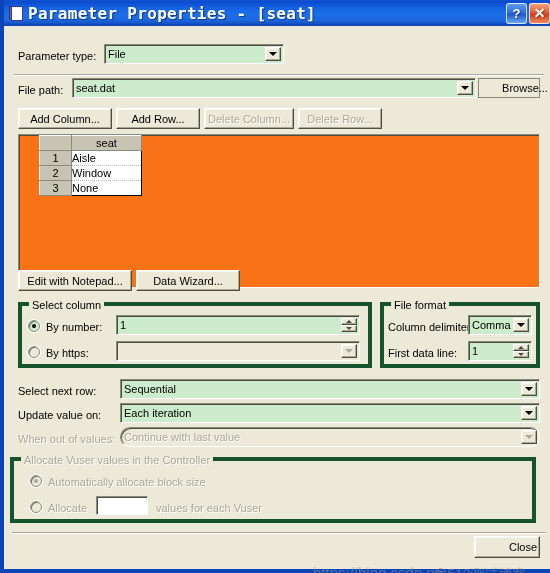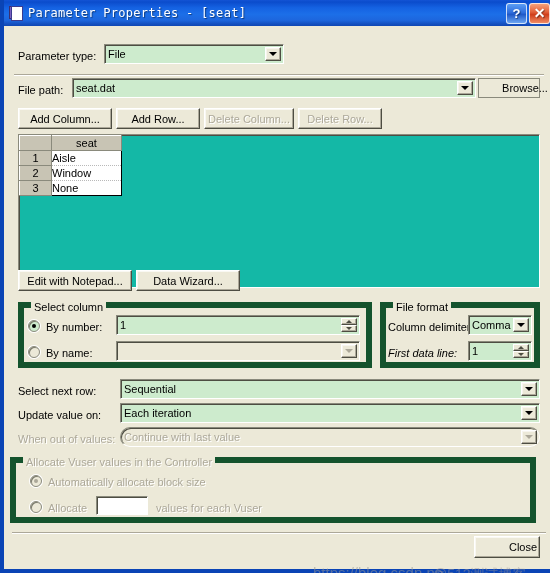--- a/index.html
+++ b/index.html
@@ -61,22 +61,22 @@
     position: absolute;
     left: 1px; top: 1px;
     width: 3px; height: 13px;
     background: #7b5fc0;
     border: 1px solid #3b2f70;
     box-sizing: border-box;
   }
   .title-text {
     color: #ffffff;
     font-family: "DejaVu Sans Mono", monospace;
-    font-size: 12px;
-    font-weight: normal;
+    font-size: 16px;
+    font-weight: bold;
     letter-spacing: 0.3px;
     text-shadow: 1px 1px 1px rgba(0,0,0,0.45);
     white-space: nowrap;
     flex: 1 1 auto;
     overflow: hidden;
   }
   .caption-buttons {
     display: flex;
     gap: 2px;
     flex: 0 0 auto;
@@ -229,25 +229,26 @@
     background: #ece9d8;
     border: 1px solid #8a8a7c;
     box-shadow: none;
     padding-left: 32px;
   }
 
   
   .gridbox {
     position: absolute;
     box-sizing: border-box;
-    background: #14b8a6;
+    background: #f97316;
     border: 1px solid;
     border-color: #8a8a7c #ffffff #ffffff #8a8a7c;
     box-shadow: inset 1px 1px 0 #4d4d42;
     overflow: hidden;
+    padding-left: 20px;
   }
   table.grid {
     border-collapse: collapse;
     font-size: 11px;
     table-layout: fixed;
   }
   table.grid th, table.grid td {
     padding: 0;
     height: 15px;
     font-weight: normal;
@@ -282,21 +283,21 @@
     padding-left: 3px;
     text-align: left;
   }
   tr:last-child td.cell { border-bottom: 1px solid #000; }
   table.grid { border-left: 0; }
 
   
   .group {
     position: absolute;
     box-sizing: border-box;
-    border: 6px solid #14532d;
+    border: 4px solid #14532d;
     border-radius: 0;
   }
   .group-title {
     position: absolute;
     top: -7px; left: 7px;
     background: #ece9d8;
     padding: 0 3px;
     font-size: 11px;
     color: #000;
     white-space: nowrap;
@@ -434,39 +435,39 @@
       <span class="spin">
         <div>
             <span class="arrow-up-s"></span>
           </div>
         <div>
             <span class="arrow-dn-s"></span>
           </div>
       </span>
     </div>
     <span class="radio dis" style="left:20px; top:320px;"></span>
-    <span class="lbl" style="left:38px; top:321px;">By name:</span>
+    <span class="lbl" style="left:38px; top:321px;">By https:</span>
     <div class="field dis" style="left:108px; top:315px; width:244px; height:20px;">
       <span class="val"></span>
       <span class="dropbtn dis">
           <span class="arrow-dn"></span>
         </span>
     </div>
 
     <div class="group" style="left:372px; top:276px; width:160px; height:66px;">
       <span class="group-title">File format</span>
     </div>
     <span class="lbl" style="left:380px; top:295px;">Column delimiter:</span>
     <div class="field" style="left:460px; top:289px; width:64px; height:20px;">
       <span class="val">Comma</span>
       <span class="dropbtn">
           <span class="arrow-dn"></span>
         </span>
     </div>
-    <span class="lbl" style="left:380px; top:321px;font-style:italic;">First data line:</span>
+    <span class="lbl" style="left:380px; top:321px;">First data line:</span>
     <div class="field" style="left:460px; top:315px; width:64px; height:20px;">
       <span class="val">1</span>
       <span class="spin">
         <div>
             <span class="arrow-up-s"></span>
           </div>
         <div>
             <span class="arrow-dn-s"></span>
           </div>
       </span>

